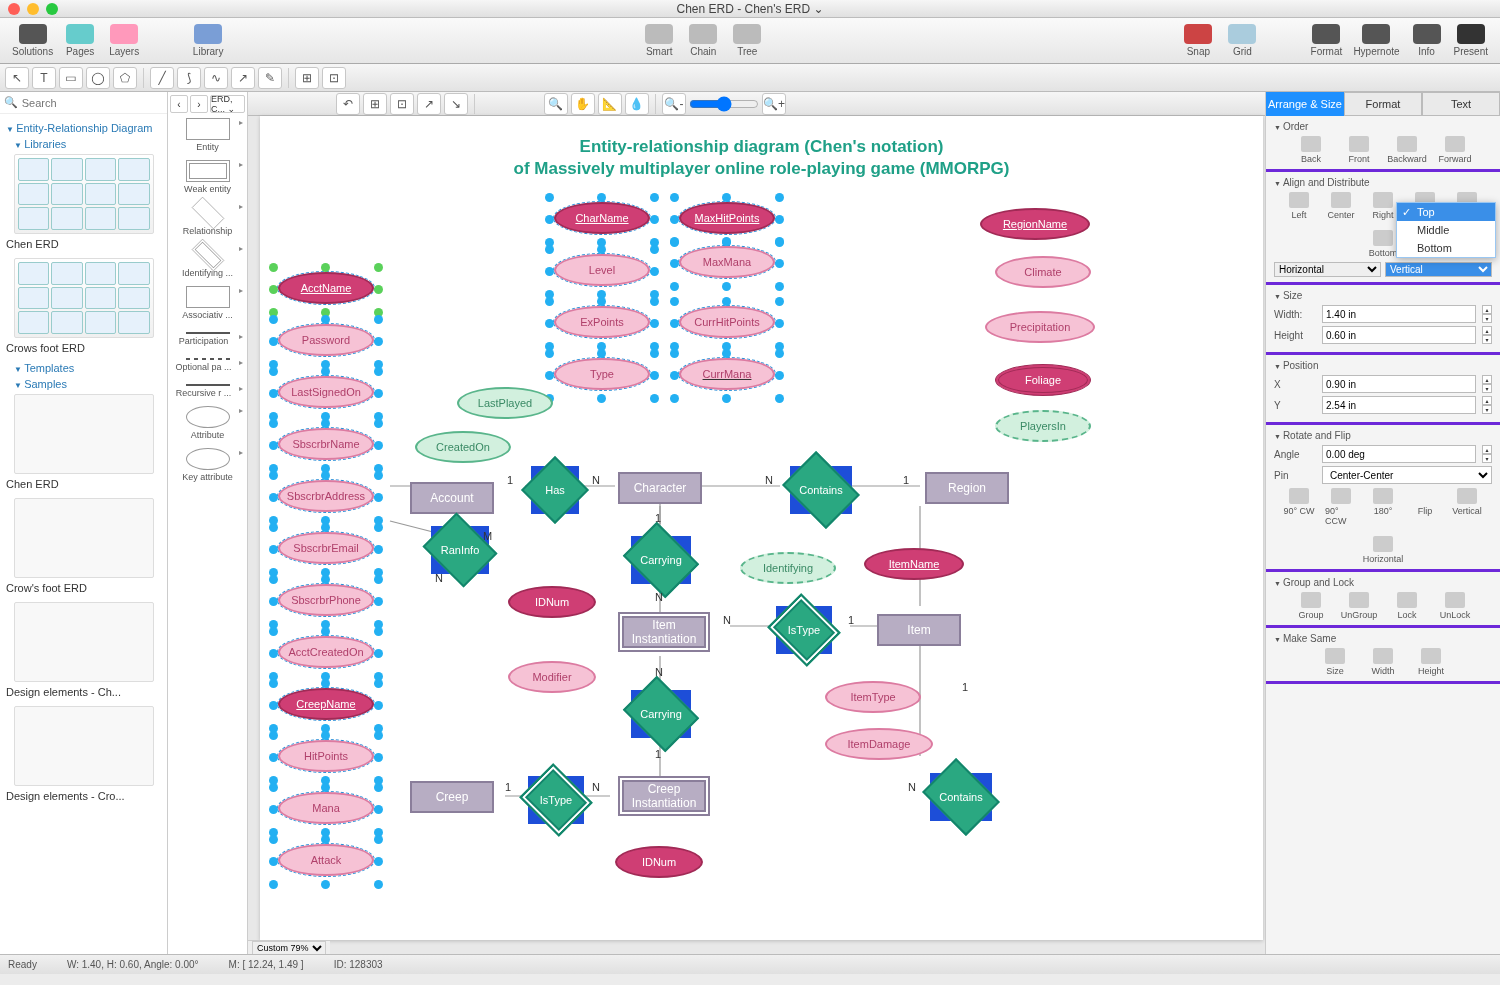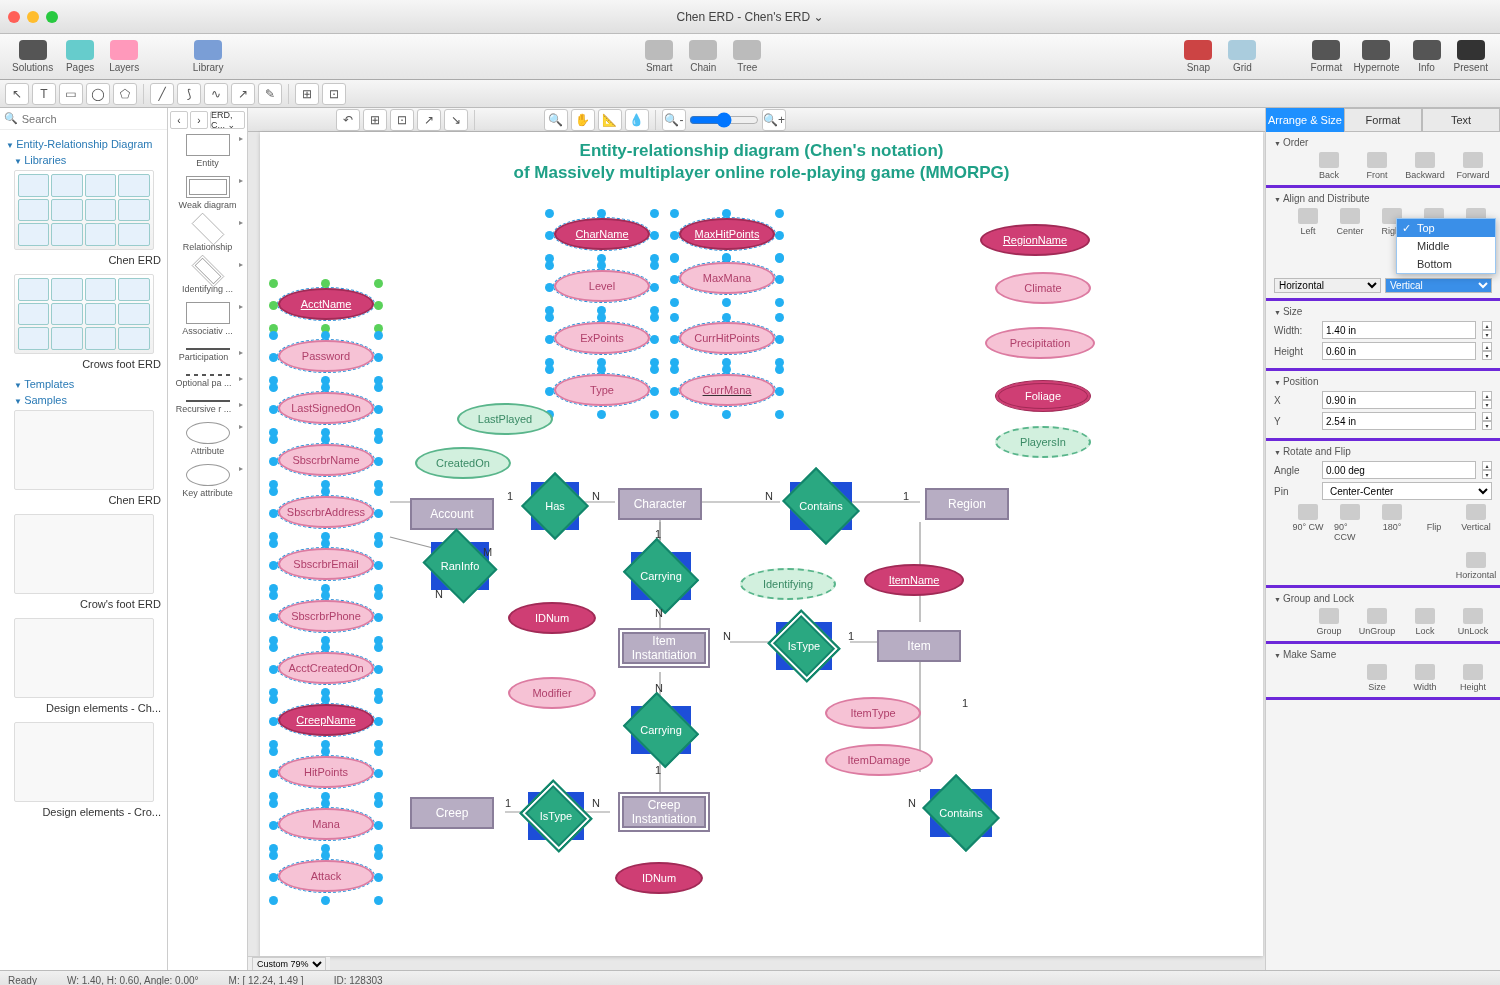--- a/index.html
+++ b/index.html
@@ -1,19 +1,19 @@
 <!DOCTYPE html>
 <html><head>
 <meta charset="utf-8">
 <style>
 * { box-sizing: border-box; margin: 0; padding: 0; font-family: -apple-system, "Helvetica Neue", Arial, sans-serif; }
 body { background: #ececec; width: 1500px; height: 985px; overflow: hidden; font-size: 11px; color: #333; }
 
 
-.titlebar { height: 34px; background: linear-gradient(#f6f6f6,#e0e0e0); border-bottom: 1px solid #bcbcbc; display:flex; align-items:center; padding:0 8px; position:relative; }
+.titlebar { height: 18px; background: linear-gradient(#f6f6f6,#e0e0e0); border-bottom: 1px solid #bcbcbc; display:flex; align-items:center; padding:0 8px; position:relative; }
 .traffic { display:flex; gap:7px; }
 .traffic span { width:12px; height:12px; border-radius:50%; }
 .tl-red { background:#ff5f57; } .tl-yel { background:#ffbd2e; } .tl-grn { background:#28c940; }
 .titlebar .title { position:absolute; left:50%; transform:translateX(-50%); font-size:12px; color:#444; }
 
 
 .maintoolbar { height:46px; background:linear-gradient(#fafafa,#e6e6e6); border-bottom:1px solid #aaa; display:flex; align-items:center; padding:0 8px; gap:6px; }
 .tb-group { display:flex; gap:2px; align-items:flex-start; }
 .tb-btn { display:flex; flex-direction:column; align-items:center; min-width:42px; padding:2px 4px; cursor:pointer; }
 .tb-icon { width:28px; height:20px; background:#bbb; border-radius:4px; margin-bottom:2px; }
@@ -29,21 +29,21 @@
 .cols { display:flex; height:862px; }
 
 
 .leftbar { width:168px; background:#fff; border-right:1px solid #ccc; overflow:hidden; }
 .search { padding:4px; display:flex; align-items:center; gap:4px; border-bottom:1px solid #eee; }
 .search input { flex:1; border:none; outline:none; font-size:11px; color:#888; }
 .search .mag { color:#888; }
 .tree { padding:4px 6px; font-size:11px; }
 .tree .sec { color:#2a7ab5; margin-top:4px; cursor:pointer; }
 .tree .sec::before { content:"▼ "; font-size:8px; }
-.tree .lbl { text-align:right; margin:4px 0 8px; color:#333; }
+.tree .lbl { text-align:left; margin:4px 0 8px; color:#333; }
 .thumb { width:140px; height:80px; background:#f8f8f8; border:1px solid #ddd; margin:4px auto; border-radius:2px; }
 .thumb.erdshapes { background:linear-gradient(#fff,#f0f0f0); display:grid; grid-template-columns:repeat(4,1fr); grid-template-rows:repeat(3,1fr); gap:2px; padding:3px; }
 .thumb.erdshapes span { background:#e6f1fb; border:1px solid #9cc; border-radius:2px; }
 
 
 .libpanel { width:80px; background:#fff; border-right:1px solid #ccc; overflow:hidden; padding-top:24px; position:relative; }
 .libpanel .nav { position:absolute; top:2px; left:2px; right:2px; height:20px; display:flex; gap:2px; align-items:center; }
 .libpanel .nav .nbtn { width:18px; height:18px; border:1px solid #ccc; background:#fff; border-radius:2px; font-size:10px; display:flex; align-items:center; justify-content:center; cursor:pointer; }
 .libpanel .nav .bc { flex:1; font-size:9px; border:1px solid #ccc; height:18px; display:flex; align-items:center; justify-content:center; border-radius:2px; overflow:hidden; background:#fff; }
 .libitem { text-align:center; margin-bottom:8px; }
@@ -55,21 +55,21 @@
 .libitem .lb { font-size:9px; color:#555; }
 .libitem .arrow { float:right; font-size:8px; color:#888; margin-right:4px; }
 
 
 .canvaswrap { flex:1; background:#e8e8e8; position:relative; overflow:hidden; }
 .canvasbar { height:24px; background:linear-gradient(#f6f6f6,#e3e3e3); border-bottom:1px solid #bbb; display:flex; align-items:center; padding:0 5px; gap:3px; }
 .canvas { position:absolute; top:24px; left:12px; right:2px; bottom:14px; background:#fff; box-shadow:0 1px 4px rgba(0,0,0,.2); overflow:hidden; }
 .zoombar { position:absolute; bottom:0; left:0; height:14px; background:#eee; border-top:1px solid #ccc; display:flex; align-items:center; padding:0 4px; gap:4px; font-size:9px; }
 .zoombar select { font-size:9px; border:1px solid #ccc; }
 
-.diagram-title { position:absolute; top:8px; left:50%; transform:translateX(-50%); text-align:center; color:#1fa087; font-size:17px; font-weight:bold; line-height:1.3; }
+.diagram-title { position:absolute; top:20px; left:50%; transform:translateX(-50%); text-align:center; color:#1fa087; font-size:17px; font-weight:bold; line-height:1.3; }
 
 
 .shape { position:absolute; display:flex; align-items:center; justify-content:center; font-size:11px; text-align:center; }
 .attr { width:96px; height:32px; border-radius:50%; }
 .attr.pink { background:#f6c2d5; border:2px solid #dc7ba1; color:#b0406b; }
 .attr.mag { background:#cf3e74; border:2px solid #a12a56; color:#fff; text-decoration:underline; }
 .attr.magsolid { background:#cf3e74; border:2px solid #a12a56; color:#fff; }
 .attr.green { background:#d2f0de; border:2px solid #59b58b; color:#3a8a65; }
 .attr.greenkey { background:#d2f0de; border:4px double #3a8a65; color:#3a8a65; }
 .attr.dashed { border-style:dashed; }
@@ -92,21 +92,21 @@
 .selwrap .h6{bottom:-5px;left:-5px}.selwrap .h7{bottom:-5px;left:calc(50% - 5px)}.selwrap .h8{bottom:-5px;right:-5px}
 
 
 .rightbar { width:235px; background:#f4f4f4; border-left:1px solid #ccc; position:relative; }
 .insp-tabs { display:flex; height:24px; }
 .insp-tab { flex:1; display:flex; align-items:center; justify-content:center; font-size:11px; border:1px solid #bbb; background:#eaeaea; cursor:pointer; }
 .insp-tab.active { background:#1e90ff; color:#fff; border-color:#1e90ff; }
 .sect { border-bottom:3px solid #6d28d9; padding:5px 8px; }
 .sect-h { font-size:10px; color:#555; margin-bottom:4px; cursor:pointer; }
 .sect-h::before { content:"▼ "; font-size:7px; }
-.iconrow { display:flex; gap:10px; justify-content:flex-end; flex-wrap:wrap; }
+.iconrow { display:flex; gap:10px; justify-content:center; flex-wrap:wrap; }
 .iconbtn { display:flex; flex-direction:column; align-items:center; width:38px; cursor:pointer; }
 .iconbtn .ic { width:20px; height:16px; background:#ccc; border-radius:2px; }
 .iconbtn .il { font-size:9px; color:#555; margin-top:2px; }
 .iconrow.sm .iconbtn { width:32px; }
 .field { display:flex; align-items:center; gap:6px; margin:3px 0; }
 .field label { width:42px; font-size:10px; color:#555; }
 .field input, .field select { flex:1; font-size:10px; border:1px solid #bbb; padding:1px 3px; background:#fff; height:18px; }
 .field .stepper { width:10px; display:flex; flex-direction:column; }
 .field .stepper span { height:9px; border:1px solid #bbb; font-size:6px; display:flex; align-items:center; justify-content:center; background:#fff; cursor:pointer; }
 
@@ -277,21 +277,21 @@
       <div class="bc">ERD, C... ⌄</div>
     </div>
     <div class="libitem">
         <span class="arrow">▸</span>
         <div class="libshape"></div>
         <div class="lb">Entity</div>
       </div>
     <div class="libitem">
         <span class="arrow">▸</span>
         <div class="libshape double"></div>
-        <div class="lb">Weak diagram</div>
+        <div class="lb">Weak entity</div>
       </div>
     <div class="libitem">
         <span class="arrow">▸</span>
         <div class="libshape dia"></div>
         <div class="lb">Relationship</div>
       </div>
     <div class="libitem">
         <span class="arrow">▸</span>
         <div class="libshape dia double"></div>
         <div class="lb">Identifying ...</div>

